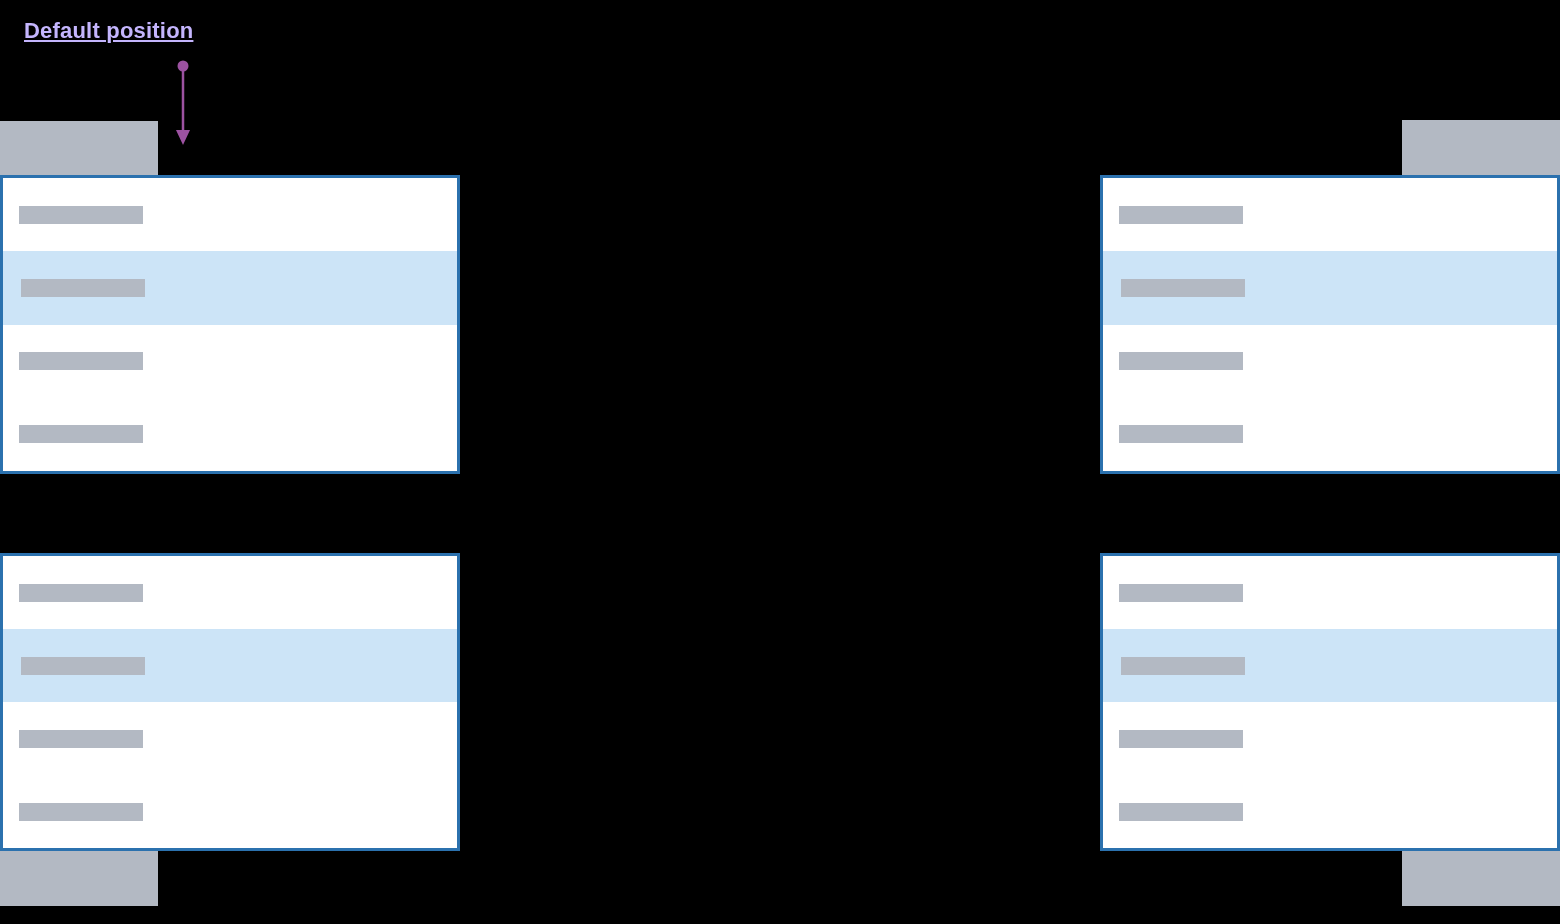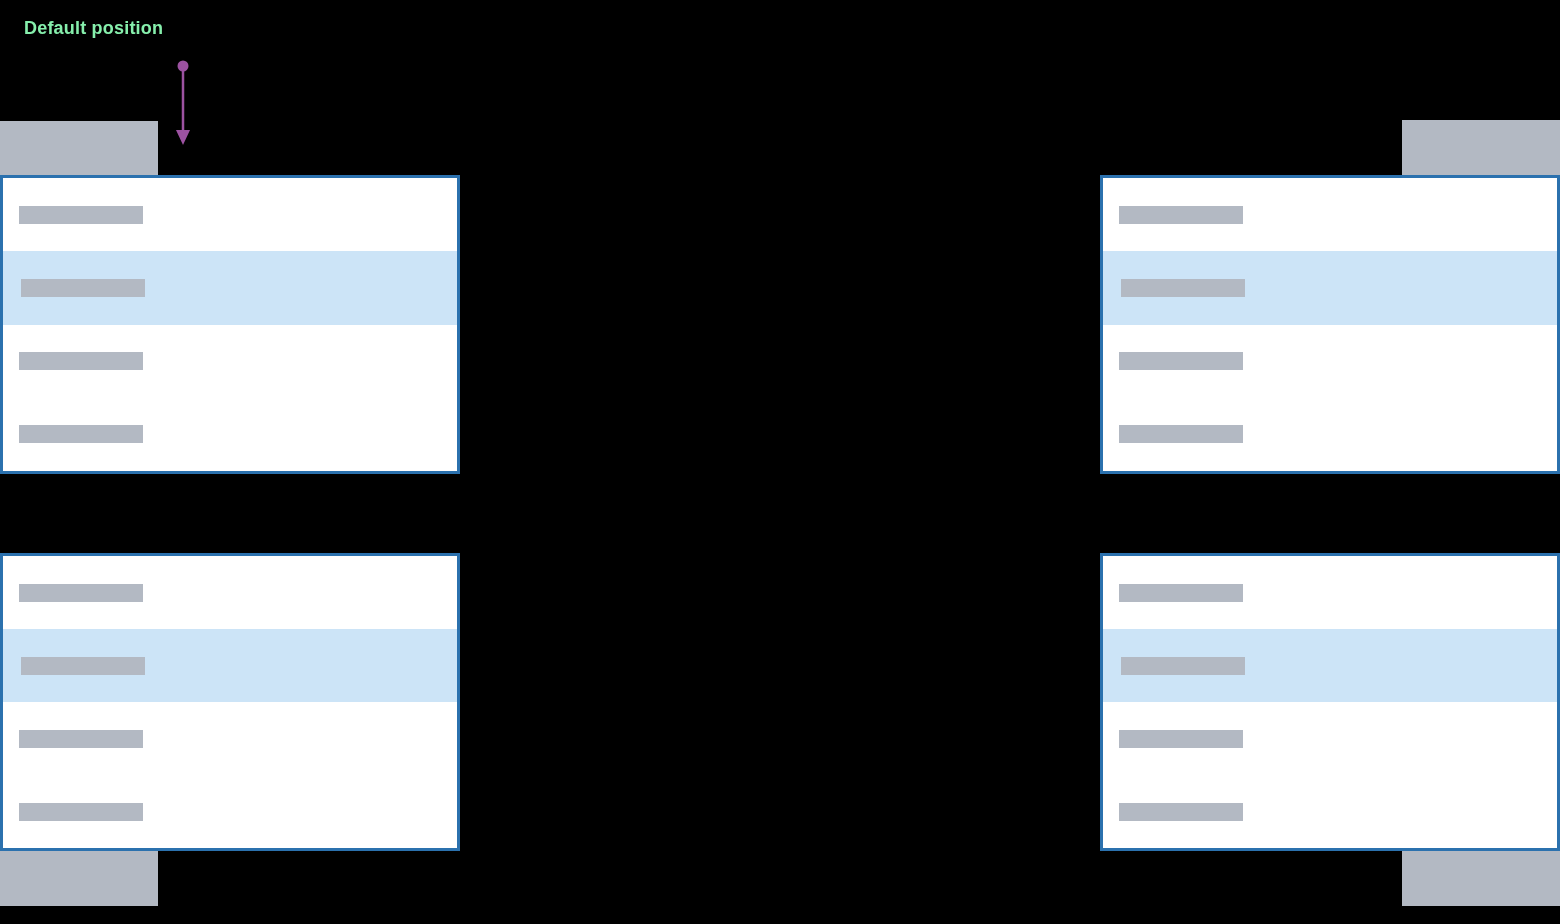--- a/index.html
+++ b/index.html
@@ -10,24 +10,25 @@
     background: #000000;
     overflow: hidden;
     font-family: "Liberation Sans", sans-serif;
   }
 
   
   .annotation-label {
     position: absolute;
     left: 24px;
     top: 18px;
-    font-size: 18px;
+    font-size: 22px;
     font-weight: 600;
-    color: #86efac;
+    color: #c4b5fd;
     letter-spacing: 0.2px;
+    text-decoration: underline;
   }
   .annotation-arrow {
     position: absolute;
     left: 174px;
     top: 58px;
   }
 
   
   .menu-trigger {
     position: absolute;

